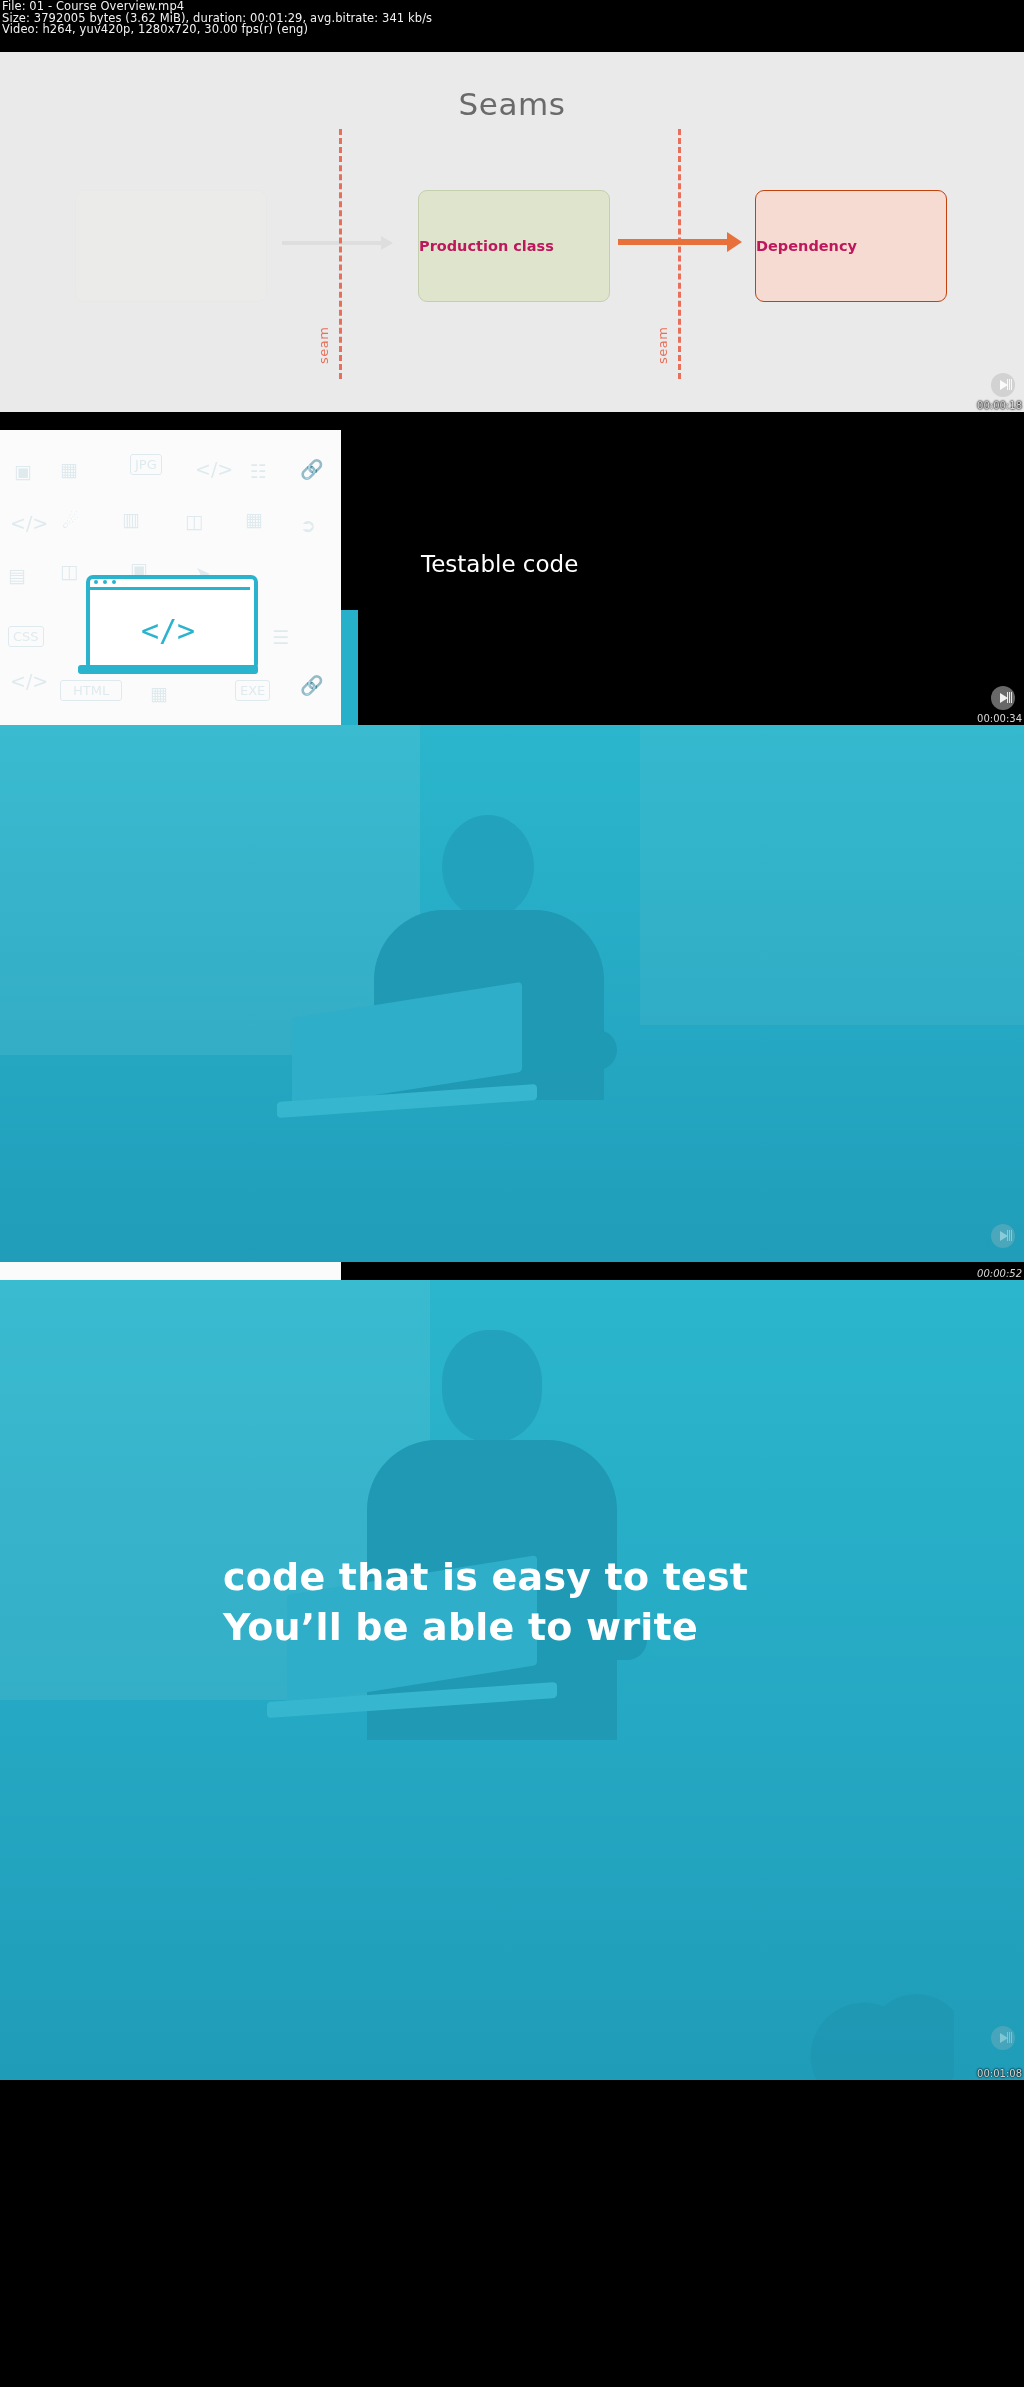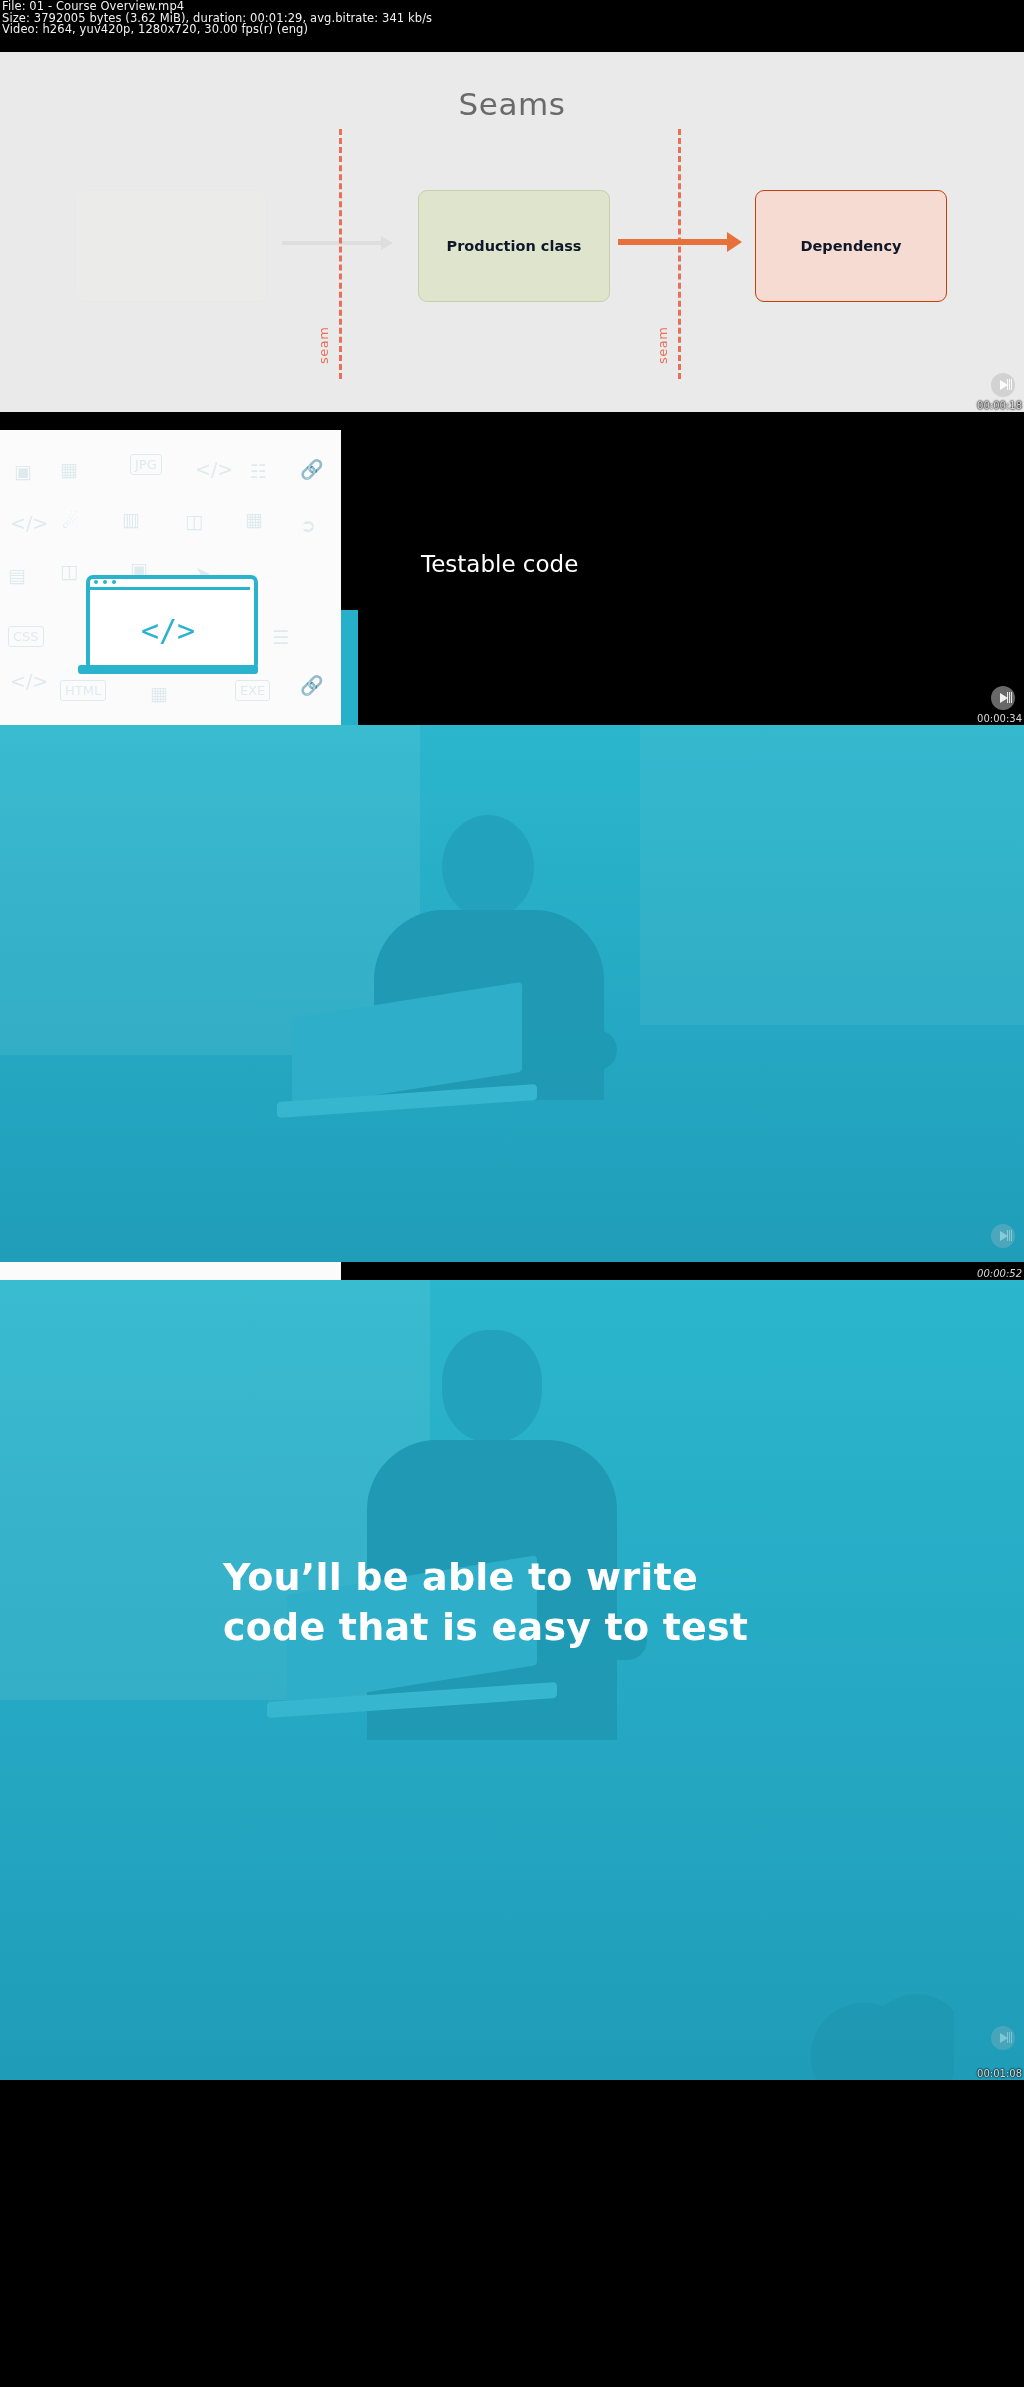--- a/index.html
+++ b/index.html
@@ -32,22 +32,22 @@
       color:#6a6a6a;font-size:31px;font-weight:400;letter-spacing:.6px;}
   .seamline{position:absolute;width:0;border-left:3px dashed #e8705a;}
   .seamline.a{left:339px;top:77px;height:250px;}
   .seamline.b{left:678px;top:77px;height:250px;}
   .seamlabel{position:absolute;color:#e8705a;font-size:13px;letter-spacing:.5px;
       transform:rotate(-90deg);transform-origin:left bottom;}
   .seamlabel.a{left:331px;top:297px;}
   .seamlabel.b{left:670px;top:297px;}
 
   .node{position:absolute;border-radius:9px;display:flex;align-items:center;
-      justify-content:center;text-align:center;font-size:14.5px;line-height:20px;
-      color:#0f172a;font-weight:600;}
+      justify-content:flex-start;text-align:center;font-size:14.5px;line-height:20px;
+      color:#be185d;font-weight:600;}
   .node.prod{left:418px;top:138px;width:190px;height:110px;
       background:#dfe5cd;border:1px solid #c4cfae;}
   .node.dep{left:755px;top:138px;width:190px;height:110px;
       background:#f6dbd3;border:1px solid #c2410c;}
   .node.ghost{left:75px;top:138px;width:190px;height:110px;
       background:#ededea;border:1px solid #e7e7e4;opacity:.55;}
 
   .arrow{position:absolute;height:6px;background:#e8703a;}
   .arrow.main{left:618px;top:187px;width:110px;}
   .arrow.main:after{content:"";position:absolute;right:-14px;top:-7px;width:0;height:0;
@@ -153,21 +153,21 @@
         <span style="left:245px;top:78px;">▦</span>
         <span style="left:300px;top:84px;">➲</span>
         <span style="left:8px;top:134px;">▤</span>
         <span style="left:60px;top:130px;">◫</span>
         <span style="left:130px;top:128px;">▣</span>
         <span style="left:195px;top:132px;">➤</span>
         <span style="left:8px;top:196px;font-size:13px;border:1.5px solid #dbe8ed;padding:2px 4px;border-radius:3px;">CSS</span>
         <span style="left:10px;top:240px;">&lt;/&gt;</span>
         <span style="left:272px;top:196px;">☰</span>
         <span style="left:300px;top:244px;">🔗</span>
-        <span style="left:60px;top:250px;font-size:13px;border:1.5px solid #dbe8ed;padding:2px 4px;border-radius:3px;">HTML</span>
+        <span style="left:60px;top:250px;font-size:13px;border:1.5px solid #dbe8ed;padding:2px 12px;border-radius:3px;">HTML</span>
         <span style="left:150px;top:252px;">▦</span>
         <span style="left:235px;top:250px;font-size:13px;border:1.5px solid #dbe8ed;padding:2px 4px;border-radius:3px;">EXE</span>
       </div>
       <div class="laptop">
         <div class="screen"></div>
         <div class="bar"></div>
         <div class="dot" style="left:16px;"></div>
         <div class="dot" style="left:25px;"></div>
         <div class="dot" style="left:34px;"></div>
         <div class="code">&lt;/&gt;</div>
@@ -216,22 +216,22 @@
         <div class="p-arm" style="left:180px;top:300px;width:170px;"></div>
         <div class="p-laptop" style="left:-10px;top:255px;width:250px;height:110px;"></div>
         <div class="p-lapbase" style="left:-30px;top:372px;width:290px;"></div>
       </div>
       <div class="plant">
         <div style="position:absolute;right:10px;bottom:0;width:150px;height:120px;
                     background:radial-gradient(circle at 40% 80%,#1b8ea8 0 40%,transparent 41%),
                                radial-gradient(circle at 75% 70%,#1b8ea8 0 35%,transparent 36%);"></div>
       </div>
       <div class="caption">
+        <div>code that is easy to test</div>
         <div>You’ll be able to write</div>
-        <div>code that is easy to test</div>
       </div>
       <div class="playbadge" style="bottom:30px;opacity:.45;">
         <span class="tri"></span>
         <span class="bars"></span>
       </div>
       <div class="ts">00:01:08</div>
     </div>
   </div>
 
 </div>

